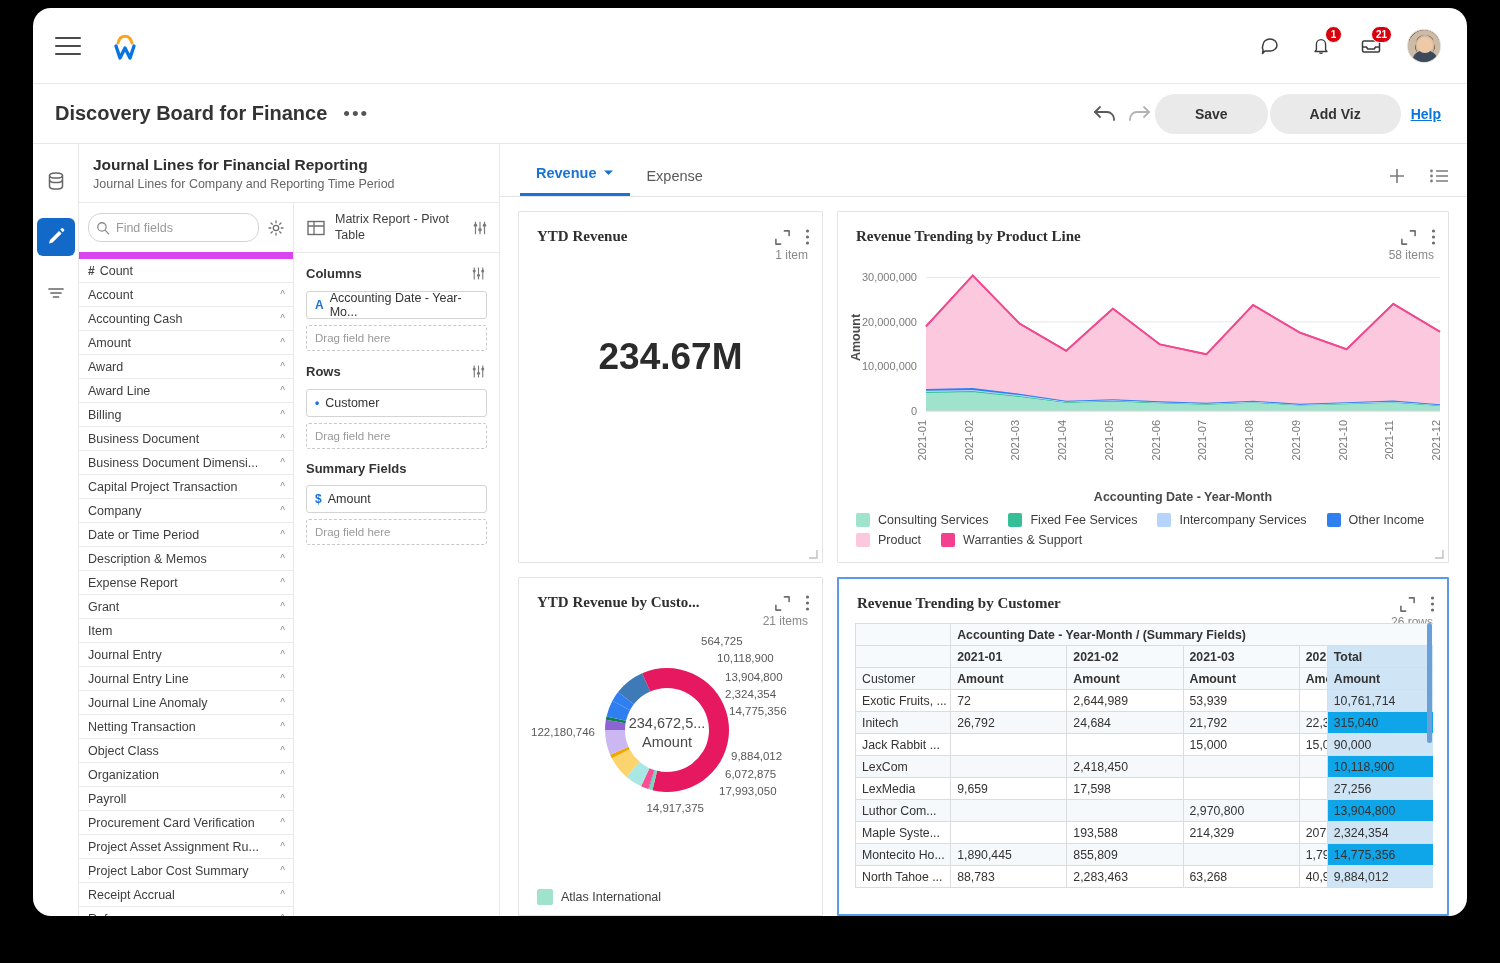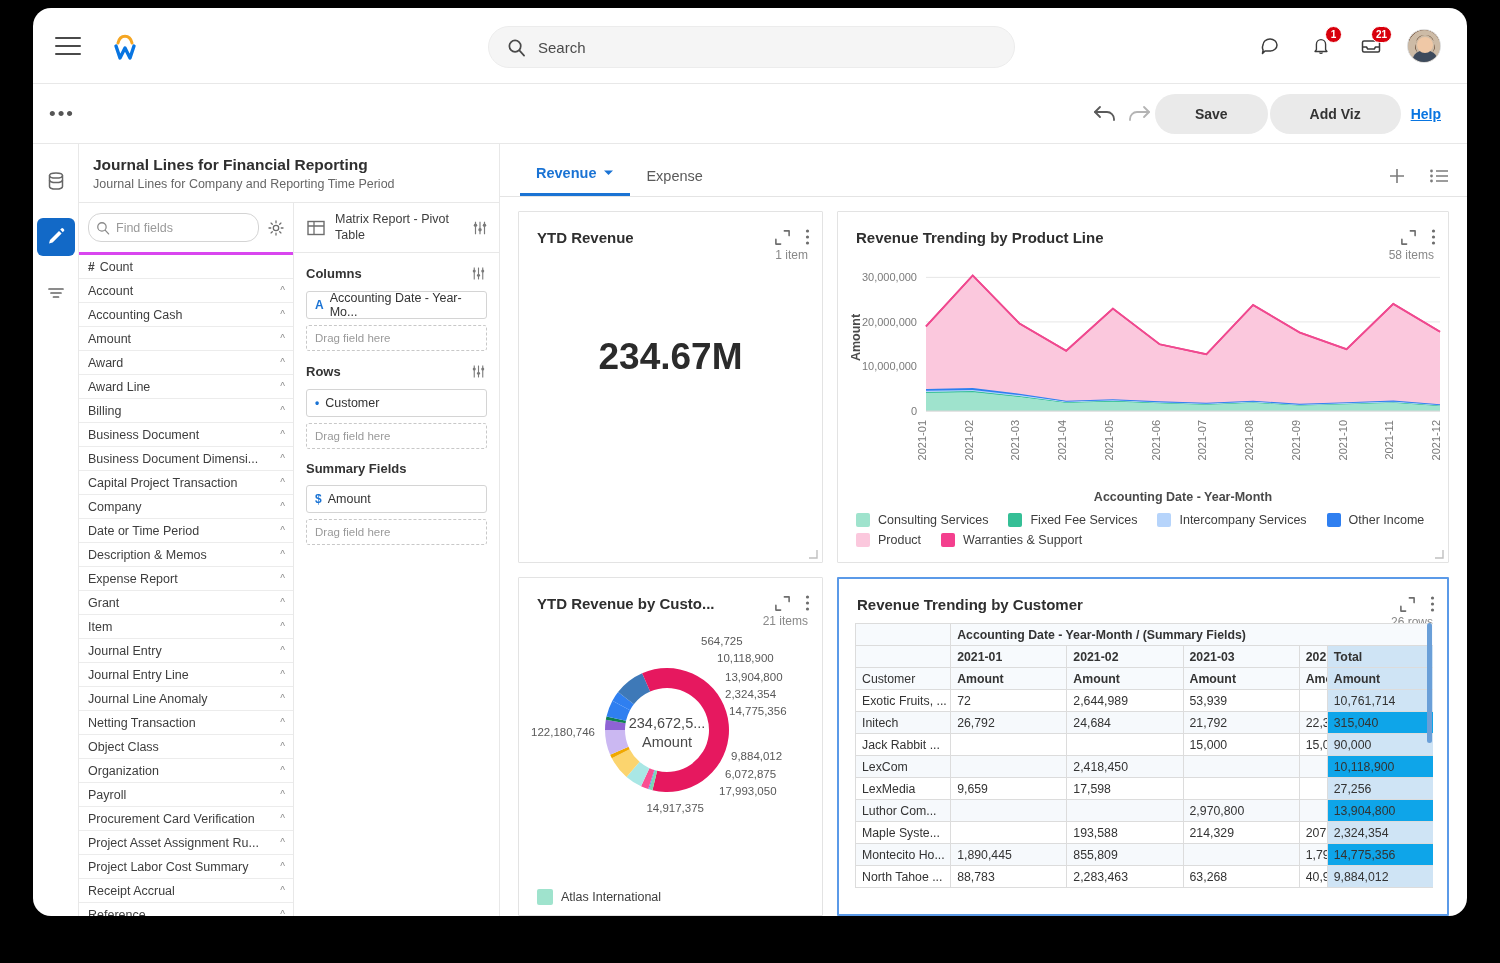--- a/index.html
+++ b/index.html
@@ -92,21 +92,21 @@
   .fp-sub { font-size: 12.5px; color:#666; margin-top: 3px;}
   .fp-cols { display:flex; flex:1; min-height:0; }
   .fp-left { width: 215px; border-right:1px solid #e8e8e8; display:flex;flex-direction:column; min-height:0;}
   .findrow { display:flex; align-items:center; padding: 10px 8px 10px 9px; gap:8px;}
   .findbox {
     flex:1; height: 29px; border:1px solid #d4d4d4; border-radius:13px;
     display:flex;align-items:center; padding-left:7px; gap:6px; background:#fff;
   }
   .findbox input { border:none;outline:none;background:transparent;font-family:inherit;font-size:12.5px;color:#333;width:120px;}
   .findbox input::placeholder { color:#9a9a9a; }
-  .fieldlist { flex:1; overflow:hidden; border-top:3px solid #d946ef; }
+  .fieldlist { flex:1; overflow:hidden; border-top:7px solid #d946ef; }
   .fitem {
     height: 24px; display:flex; align-items:center; justify-content:space-between;
     padding: 0 8px 0 9px; border-bottom:1px solid #ececec;
     font-size: 12.5px; color:#3d3d3d; cursor:pointer;
   }
   .fitem .chev { color:#8a8a8a; font-size:10px; }
   .fitem.count { color:#3d3d3d; border-bottom:1px solid #ececec; }
   .fitem.count .ic { font-weight:bold; color:#444; margin-right:5px; font-size:12px;}
 
   .fp-right { flex:1; display:flex; flex-direction:column; min-height:0;}
@@ -139,21 +139,21 @@
     padding: 0 16px 12px 16px; font-size:14.5px; color:#5a5a5a; cursor:pointer;
     display:flex; align-items:center; gap:7px;
   }
   .tab.active { color:#1a73d4; font-weight:bold; border-bottom:3px solid #1a73d4; }
   .tabright { position:absolute; right: 18px; bottom: 10px; display:flex; gap:22px; align-items:center;}
 
   .grid { flex:1; padding: 14px 18px 0 18px; display:grid; grid-template-columns: 305px 1fr; gap: 14px; grid-template-rows: 352px 1fr; }
 
   .card { border:1px solid #e3e3e3; background:#fff; position:relative; border-radius:1px; overflow:hidden;}
   .card.selected { border:2px solid #5b9ae8; }
-  .card-head { display:flex; align-items:flex-end; padding: 14px 12px 0 18px; }
+  .card-head { display:flex; align-items:center; padding: 14px 12px 0 18px; font-family: Liberation Serif, serif; }
   .card-title { font-size:15px; font-weight:bold; color:#2f2f2f; flex:1; white-space:nowrap; overflow:hidden;}
   .card-acts { display:flex; gap:14px; align-items:center; padding-top:2px;}
   .cnt { position:absolute; right:14px; top:36px; font-size:12px; color:#888; }
   .resize-corner { position:absolute; right:4px; bottom:3px; color:#b9b9b9; font-size:11px;}
 
   .kpi { font-size: 37px; font-weight:bold; color:#2b2b2b; text-align:center; margin-top: 90px; }
 
   .legend { display:flex; flex-wrap:wrap; gap: 6px 20px; padding: 6px 18px 0 18px; text-align: right; }
   .lg { display:flex; align-items:center; gap:8px; font-size:12.5px; color:#3d3d3d; }
   .sw { width:14px; height:14px; border-radius:2px; display:block; }
@@ -182,29 +182,20 @@
         <span></span>
         <span></span>
     </div>
     <div class="wlogo">
       <svg width="40" height="40" viewBox="0 0 40 40">
         <path d="M9 17 C11 8, 21 8, 23 17" stroke="#f5a623" stroke-width="3" fill="none" stroke-linecap="round"></path>
         <path d="M7 20 L11 32 L16 22 L21 32 L25 20" stroke="#0875e1" stroke-width="3.4" fill="none" stroke-linecap="round" stroke-linejoin="round"></path>
       </svg>
     </div>
 
-    <div class="search">
-      <span>
-        <svg width="19" height="19" viewBox="0 0 20 20">
-            <circle cx="8.5" cy="8.5" r="6" stroke="#4a4a4a" stroke-width="1.8" fill="none"></circle>
-            <line x1="13" y1="13" x2="18" y2="18.5" stroke="#4a4a4a" stroke-width="1.8" stroke-linecap="round"></line>
-          </svg>
-      </span>
-      <input type="text" placeholder="Search" style="">
-    </div>
 
     <div class="hright">
       <div class="hicon">
         <svg width="24" height="24" viewBox="0 0 24 24">
             <path d="M4 11a7 6 0 1 1 7 6H6l-2.5 2.5.6-3.4A6 6 0 0 1 4 11z" stroke="#3b3b3b" stroke-width="1.5" fill="none" stroke-linejoin="round"></path>
           </svg>
       </div>
       <div class="hicon">
         <svg width="22" height="22" viewBox="0 0 24 24">
             <path d="M7 16V10a5 5 0 0 1 10 0v6l1.5 2h-13z" stroke="#3b3b3b" stroke-width="1.5" fill="none" stroke-linejoin="round"></path>
@@ -226,20 +217,21 @@
           <circle cx="17" cy="15" r="8" fill="#efc8a6"></circle>
           <path d="M8 14a9 9 0 0 1 18 0c0-6-4-9-9-9s-9 3-9 9z" fill="#5a3a24"></path>
           <path d="M7.5 14c0 4 1 7 2 8-2-1-3-5-2-8z" fill="#5a3a24"></path>
           <path d="M26.5 14c0 4-1 7-2 8 2-1 3-5 2-8z" fill="#5a3a24"></path>
         </svg>
       </div>
     </div>
   </div>
 
   <div class="boardbar">
+    <div class="board-title">Discovery Board for Finance</div>
     <div class="dots3">•••</div>
     <div class="bright">
       <div class="arrbtn">
         <svg width="26" height="22" viewBox="0 0 26 22">
             <path d="M7 4 L2 9 L7 14" stroke="#5a5a5a" stroke-width="1.8" fill="none" stroke-linecap="round" stroke-linejoin="round"></path>
             <path d="M2 9h12a7 7 0 0 1 7 7v1" stroke="#5a5a5a" stroke-width="1.8" fill="none" stroke-linecap="round"></path>
           </svg>
       </div>
       <div class="arrbtn">
         <svg width="26" height="22" viewBox="0 0 26 22">

